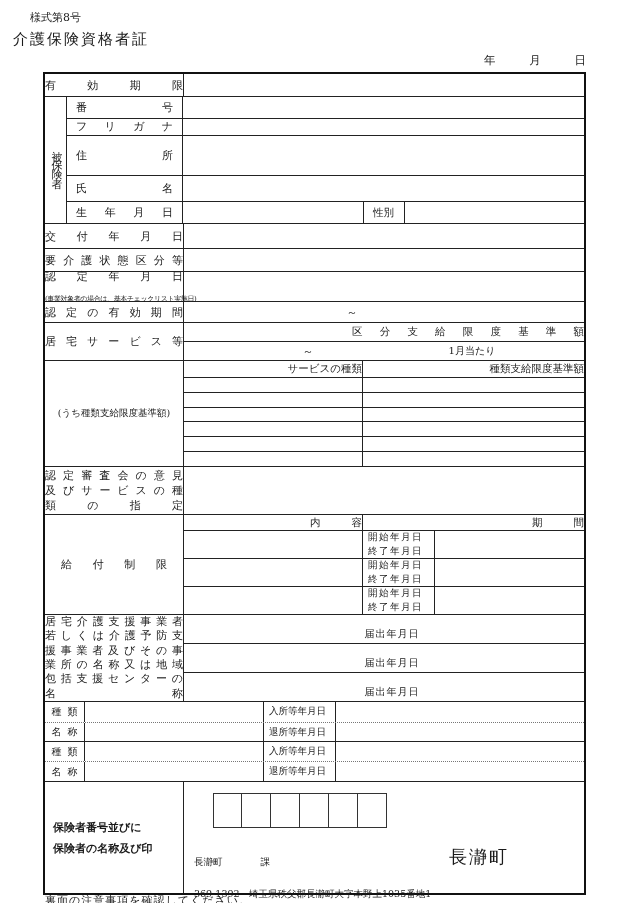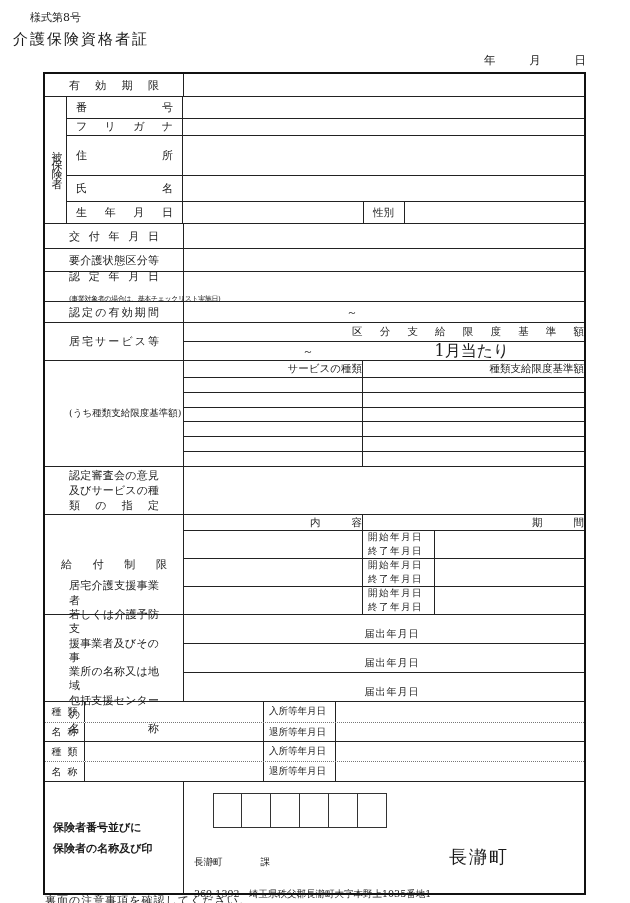--- a/index.html
+++ b/index.html
@@ -20,21 +20,21 @@
     display: flex; justify-content: space-between; font-size: 11.5px;
   }
   .tbl {
     position: absolute; left: 43px; top: 72px; width: 543px;
     border: 2px solid #111; background: #fff;
   }
   .row { display: flex; }
   .bt { border-top: 1px solid #222; }
   .lbl {
     width: 139px; border-right: 1px solid #222; font-size: 11px;
-    display: flex; align-items: center; padding: 0 24px; flex-shrink: 0;
+    display: flex; align-items: center; padding: 0 0; flex-shrink: 0;
   }
   .lbl > span { width: 100%; text-align: justify; text-align-last: justify; white-space: pre-line; }
   .val { flex: 1; min-width: 0; position: relative; }
   .col { flex: 1; min-width: 0; display: flex; flex-direction: column; }
   .ctr { display: flex; align-items: center; justify-content: flex-end; }
   .spread { display: inline-block; text-align: justify; text-align-last: justify; }
   
   .h22{height:22px}.h21{height:21px}.h41{height:41px}.h17{height:17px}
   .h26{height:26px}.h25{height:25px}.h23{height:23px}.h30{height:30px}
   .h38{height:38px}.h19{height:19px}.h16{height:16px}.h15{height:15px}
@@ -54,21 +54,21 @@
   .w231 { width: 231px; flex-shrink: 0; }
   .w179 { width: 179px; border-right: 1px solid #222; flex-shrink: 0; position: relative; }
   .w72  { width: 72px;  border-right: 1px solid #222; flex-shrink: 0; }
   .cert-lbl { flex-direction: column; justify-content: center; align-items: stretch; gap: 9px; }
   .cert-note { font-size: 7px; letter-spacing: -0.4px; white-space: nowrap; text-align: center; margin-top: 1px; }
   .small-lbl { font-size: 9.5px; justify-content: center; }
   .small-lbl > span { text-align: center; text-align-last: center; white-space: nowrap; }
   .hdr { font-size: 10.5px; }
   .tilde-ctr { position: absolute; left: 42%; top: 50%; transform: translate(-50%,-50%); font-size: 11px; }
   .hs-t { position: absolute; left: 31%; top: 50%; transform: translate(-50%,-50%); font-size: 11px; }
-  .hs-m { position: absolute; left: 72%; top: 50%; transform: translate(-50%,-50%); font-size: 16px; }
+  .hs-m { position: absolute; left: 72%; top: 50%; transform: translate(-50%,-50%); font-size: 10px; }
   .dlbl { font-size: 9.5px; letter-spacing: 1.5px; display: flex; align-items: center; padding-left: 5px; }
   .notif { position: absolute; left: 52%; bottom: 2px; transform: translateX(-50%); font-size: 10px; letter-spacing: 1px; }
   .flbl { width: 99px; border-right: 1px solid #222; font-size: 10.5px; letter-spacing: 0.5px;
     display: flex; align-items: center; justify-content: center; flex-shrink: 0; }
   .fsub { width: 40px; border-right: 1px solid #222; font-size: 10px;
     display: flex; align-items: center; justify-content: center; flex-shrink: 0; }
   .fsub > span { width: 26px; text-align: justify; text-align-last: justify; }
   .dotted { border-top: 1px dotted #777; }
   .ins-lbl { font-size: 11px; line-height: 21px; font-weight: bold; }
   .ins-lbl > span { text-align: left; text-align-last: left; }

